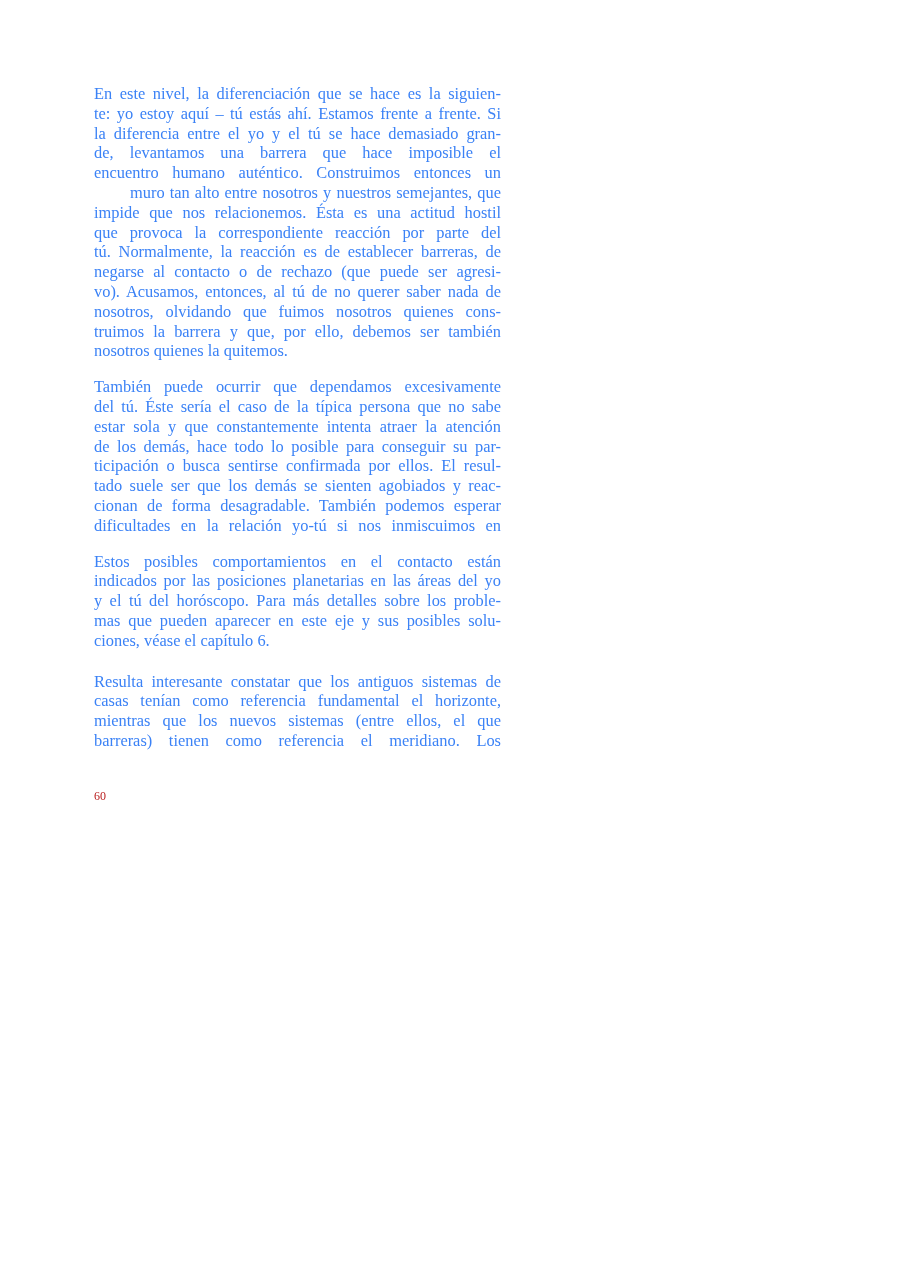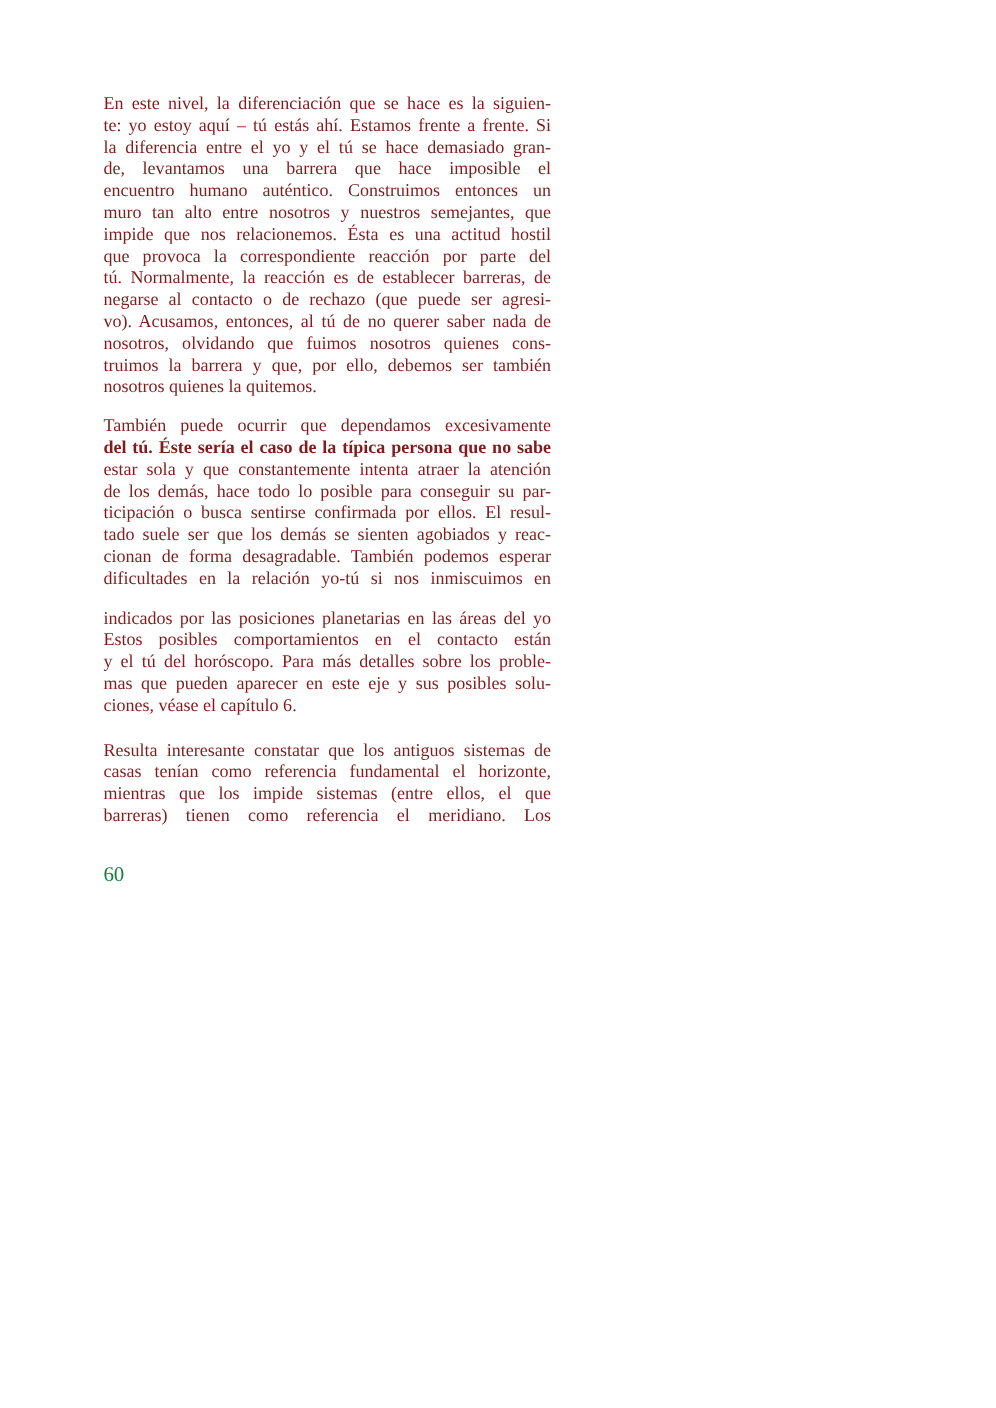--- a/index.html
+++ b/index.html
@@ -1,75 +1,75 @@
 <!DOCTYPE html>
 <html><head>
 <meta charset="utf-8">
 <style>
   html, body { margin: 0; padding: 0; background: #ffffff; }
   body { width: 905px; height: 1280px; position: relative; overflow: hidden; }
   .page {
     position: absolute; left: 94px; top: 84px; width: 407px;
     font-family: "Liberation Serif", "DejaVu Serif", serif;
-    font-size: 16.4px; color: #7f1d1d;
+    font-size: 16.4px; color: #3b82f6;
   }
   .para { margin: 0 0 16px 0; }
   .line {
     display: block; height: 19.8px; line-height: 19.8px;
     text-align: justify; text-align-last: justify; white-space: nowrap;
     overflow: visible;
   }
   .line.last { text-align-last: left; }
   .pagenum {
     position: absolute; left: 94px; top: 786px;
     font-family: "Liberation Serif", "DejaVu Serif", serif;
-    font-size: 19px; color: #15803d; line-height: 20px;
+    font-size: 12px; color: #b91c1c; line-height: 20px;
   }
 </style>
 </head>
 <body>
 
 <div class="page">
   <div class="para">
     <span class="line" style="white-space: normal;">En este nivel, la diferenciación que se hace es la siguien-</span>
     <span class="line" style="white-space: normal;">te: yo estoy aquí – tú estás ahí. Estamos frente a frente. Si</span>
     <span class="line" style="white-space: normal;">la diferencia entre el yo y el tú se hace demasiado gran-</span>
     <span class="line" style="white-space: normal;">de, levantamos una barrera que hace imposible el</span>
     <span class="line" style="white-space: normal;">encuentro humano auténtico. Construimos entonces un</span>
-    <span class="line" style="white-space: normal;">muro tan alto entre nosotros y nuestros semejantes, que</span>
+    <span class="line" style="white-space: normal; margin-left: 36px;">muro tan alto entre nosotros y nuestros semejantes, que</span>
     <span class="line" style="white-space: normal;">impide que nos relacionemos. Ésta es una actitud hostil</span>
     <span class="line" style="white-space: normal;">que provoca la correspondiente reacción por parte del</span>
     <span class="line" style="white-space: normal;">tú. Normalmente, la reacción es de establecer barreras, de</span>
     <span class="line" style="white-space: normal;">negarse al contacto o de rechazo (que puede ser agresi-</span>
     <span class="line" style="white-space: normal;">vo). Acusamos, entonces, al tú de no querer saber nada de</span>
     <span class="line" style="white-space: normal;">nosotros, olvidando que fuimos nosotros quienes cons-</span>
     <span class="line" style="white-space: normal;">truimos la barrera y que, por ello, debemos ser también</span>
     <span class="line last" style="white-space: normal;">nosotros quienes la quitemos.</span>
   </div>
 
   <div class="para">
     <span class="line" style="white-space: normal;">También puede ocurrir que dependamos excesivamente</span>
-    <span class="line" style="white-space: normal; font-weight: bold;">del tú. Éste sería el caso de la típica persona que no sabe</span>
+    <span class="line" style="white-space: normal;">del tú. Éste sería el caso de la típica persona que no sabe</span>
     <span class="line" style="white-space: normal;">estar sola y que constantemente intenta atraer la atención</span>
     <span class="line" style="white-space: normal;">de los demás, hace todo lo posible para conseguir su par-</span>
     <span class="line" style="white-space: normal;">ticipación o busca sentirse confirmada por ellos. El resul-</span>
     <span class="line" style="white-space: normal;">tado suele ser que los demás se sienten agobiados y reac-</span>
     <span class="line" style="white-space: normal;">cionan de forma desagradable. También podemos esperar</span>
     <span class="line" style="white-space: normal;">dificultades en la relación yo-tú si nos inmiscuimos en</span>
   </div>
 
   <div class="para">
+    <span class="line" style="white-space: normal;">Estos posibles comportamientos en el contacto están</span>
     <span class="line" style="white-space: normal;">indicados por las posiciones planetarias en las áreas del yo</span>
-    <span class="line" style="white-space: normal;">Estos posibles comportamientos en el contacto están</span>
     <span class="line" style="white-space: normal;">y el tú del horóscopo. Para más detalles sobre los proble-</span>
     <span class="line" style="white-space: normal;">mas que pueden aparecer en este eje y sus posibles solu-</span>
     <span class="line last" style="white-space: normal;">ciones, véase el capítulo 6.</span>
   </div>
 
   <div class="para">
     <span class="line" style="white-space: normal; margin-top: 21px;">Resulta interesante constatar que los antiguos sistemas de</span>
     <span class="line" style="white-space: normal;">casas tenían como referencia fundamental el horizonte,</span>
-    <span class="line" style="white-space: normal;">mientras que los impide sistemas (entre ellos, el que</span>
+    <span class="line" style="white-space: normal;">mientras que los nuevos sistemas (entre ellos, el que</span>
     <span class="line" style="white-space: normal;">barreras) tienen como referencia el meridiano. Los</span>
   </div>
 </div>
 
 <div class="pagenum">60</div>
 
 </body></html>

